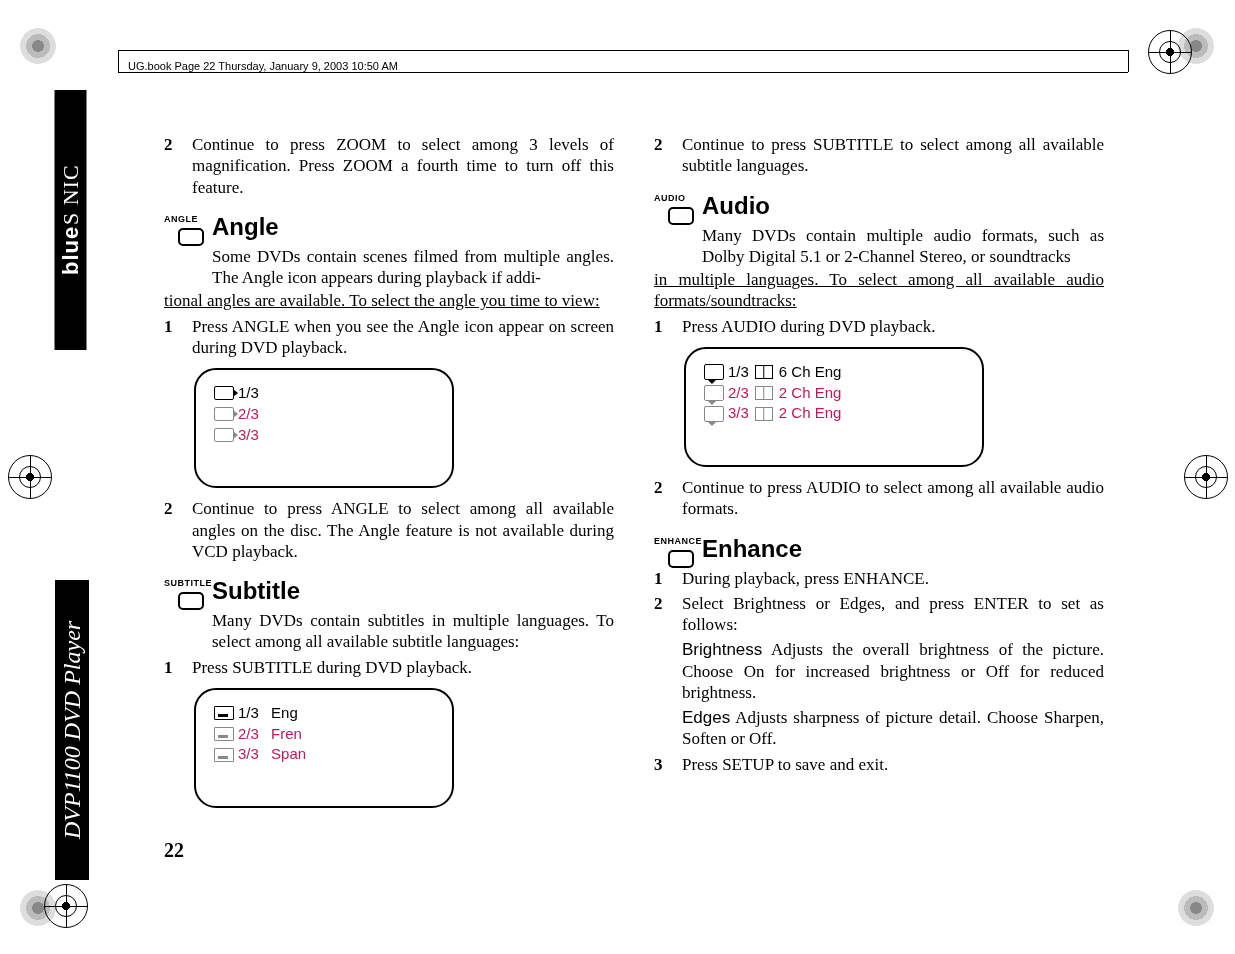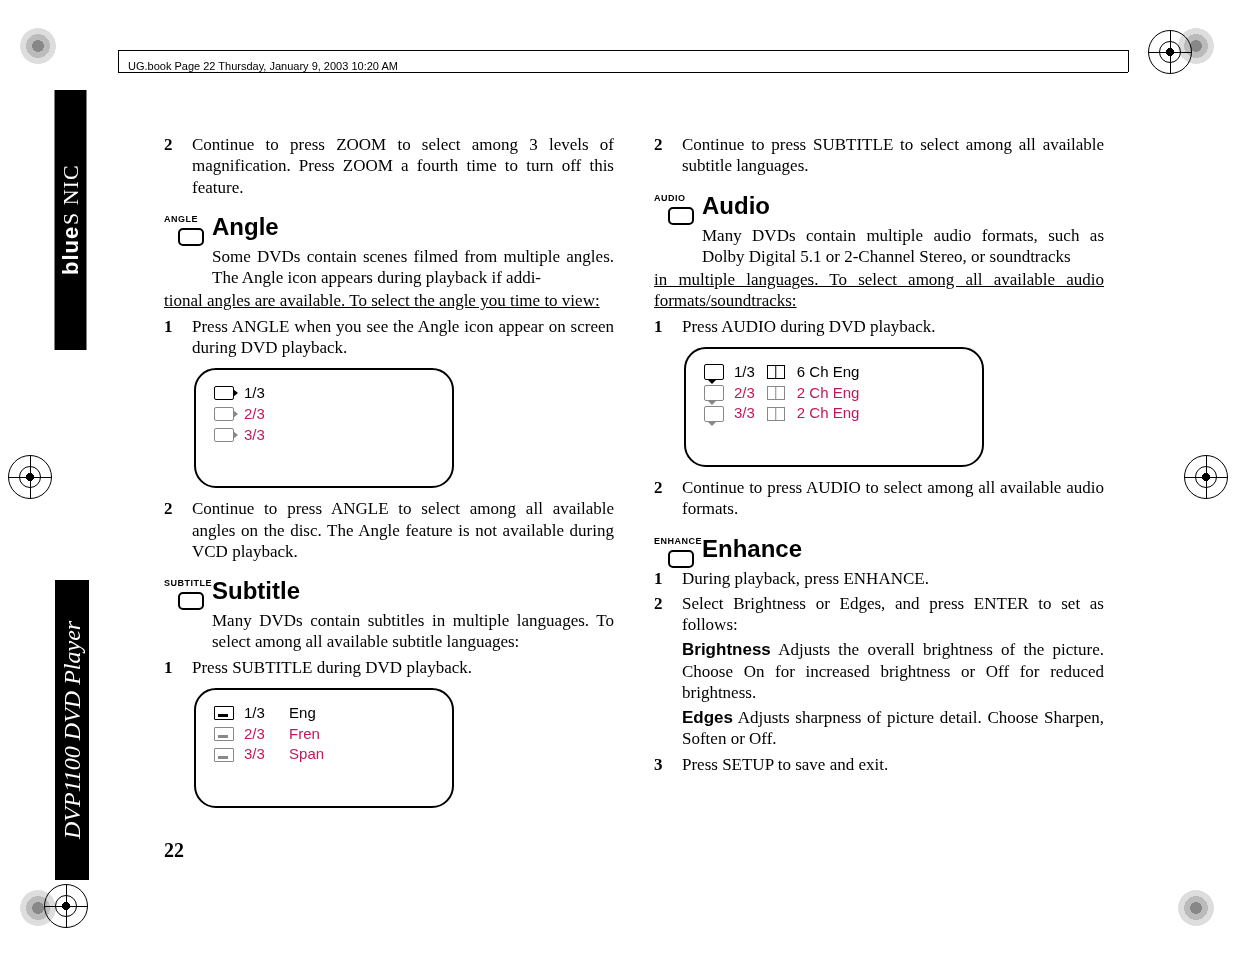--- a/index.html
+++ b/index.html
@@ -20,42 +20,42 @@
   .step{display:flex;margin:4px 0;}
   .step-num{width:28px;flex-shrink:0;font-weight:bold;text-align:left;}
   .step-text{flex:1;text-align:justify;}
   .sec{margin-top:14px;position:relative;padding-left:48px;}
   .sec-label{position:absolute;left:0;top:2px;font-family:Arial,sans-serif;font-size:9px;font-weight:bold;letter-spacing:0.5px;}
   .sec-icon{position:absolute;left:14px;top:16px;width:22px;height:14px;border:2px solid #000;border-radius:5px;}
   .sec-title{font-family:Arial,sans-serif;font-weight:bold;font-size:24px;margin:0 0 4px 0;text-align:left;}
   .sec-body{text-align:justify;}
   .sec-cont{margin-left:-48px;text-align:justify;margin-top:2px;text-decoration:underline;}
   .osd-box{border:2px solid #000;border-radius:22px;width:220px;padding:12px 18px 40px 18px;margin:10px 0 10px 30px;font-family:Arial,sans-serif;font-size:15px;}
-  .osd-row{display:flex;align-items:center;gap:10px;margin:2px 0;color:#000;}
+  .osd-row{display:flex;align-items:center;gap:4px;margin:2px 0;color:#000;}
   .osd-row.dim{color:#be185d;}
   .osd-row.dim .ico{border-color:#888;color:#888;}
   .ico{display:inline-flex;align-items:center;justify-content:center;flex-shrink:0;}
   .ico-cam{width:18px;height:12px;border:1.5px solid #000;border-radius:2px;position:relative;}
   .ico-cam::after{content:"";position:absolute;right:-5px;top:2px;width:0;height:0;border-top:4px solid transparent;border-bottom:4px solid transparent;border-left:5px solid #000;}
   .osd-row.dim .ico-cam{border-color:#888;}
   .osd-row.dim .ico-cam::after{border-left-color:#888;}
   .ico-sub{width:18px;height:12px;border:1.5px solid #000;border-radius:1px;position:relative;}
   .ico-sub::after{content:"";position:absolute;left:3px;bottom:2px;width:10px;height:3px;background:#000;}
   .osd-row.dim .ico-sub{border-color:#888;}
   .osd-row.dim .ico-sub::after{background:#888;}
   .ico-aud{width:18px;height:14px;border:1.5px solid #000;border-radius:2px;position:relative;}
   .ico-aud::after{content:"";position:absolute;left:4px;bottom:-5px;width:0;height:0;border-left:5px solid transparent;border-right:5px solid transparent;border-top:5px solid #000;transform:translateX(-2px);}
   .osd-row.dim .ico-aud{border-color:#888;}
   .osd-row.dim .ico-aud::after{border-top-color:#888;}
   .ico-dd{width:16px;height:12px;border:1.5px solid #000;display:inline-block;position:relative;margin:0 2px;}
   .ico-dd::after{content:"";position:absolute;left:50%;top:0;bottom:0;width:1.5px;background:#000;transform:translateX(-50%);}
   .osd-row.dim .ico-dd{border-color:#888;}
   .osd-row.dim .ico-dd::after{background:#888;}
   .page-num{position:absolute;left:164px;top:838px;font-weight:bold;font-size:20px;}
-  .opt-label{font-family:Arial,sans-serif;font-weight:bold;}
+  .opt-label{font-family:Arial,sans-serif;font-weight:normal;}
 </style>
 </head>
 <body>
 
 <div class="corner-dot" style="left:20px;top:28px;"></div>
 <div class="corner-dot" style="left:1178px;top:28px;"></div>
 <div class="corner-dot" style="left:20px;top:890px;"></div>
 <div class="corner-dot" style="left:1178px;top:890px;"></div>
 <div class="reg-mark" style="left:8px;top:455px;">
     <div class="reg-inner"></div>
@@ -68,21 +68,21 @@
   </div>
 <div class="reg-mark" style="left:44px;top:884px;">
     <div class="reg-inner"></div>
   </div>
 
 <div class="crop-line" style="left:118px;top:50px;width:1010px;height:1px;"></div>
 <div class="crop-line" style="left:118px;top:72px;width:1010px;height:1px;"></div>
 <div class="crop-line" style="left:118px;top:50px;width:1px;height:22px;"></div>
 <div class="crop-line" style="left:1128px;top:50px;width:1px;height:22px;"></div>
 
-<div class="header-line">UG.book  Page 22  Thursday, January 9, 2003  10:20 AM</div>
+<div class="header-line">UG.book  Page 22  Thursday, January 9, 2003  10:50 AM</div>
 
 <div class="sidebar">
   <div class="sidebar-block sb-top">
     <span>blue</span>
     <span style="border-top:1px solid #fff;width:100%;"></span>
     <span style="font-family:'Times New Roman';font-weight:normal;">S   NIC</span>
   </div>
   <div class="sidebar-block sb-bot">DVP1100 DVD Player</div>
 </div>
 

